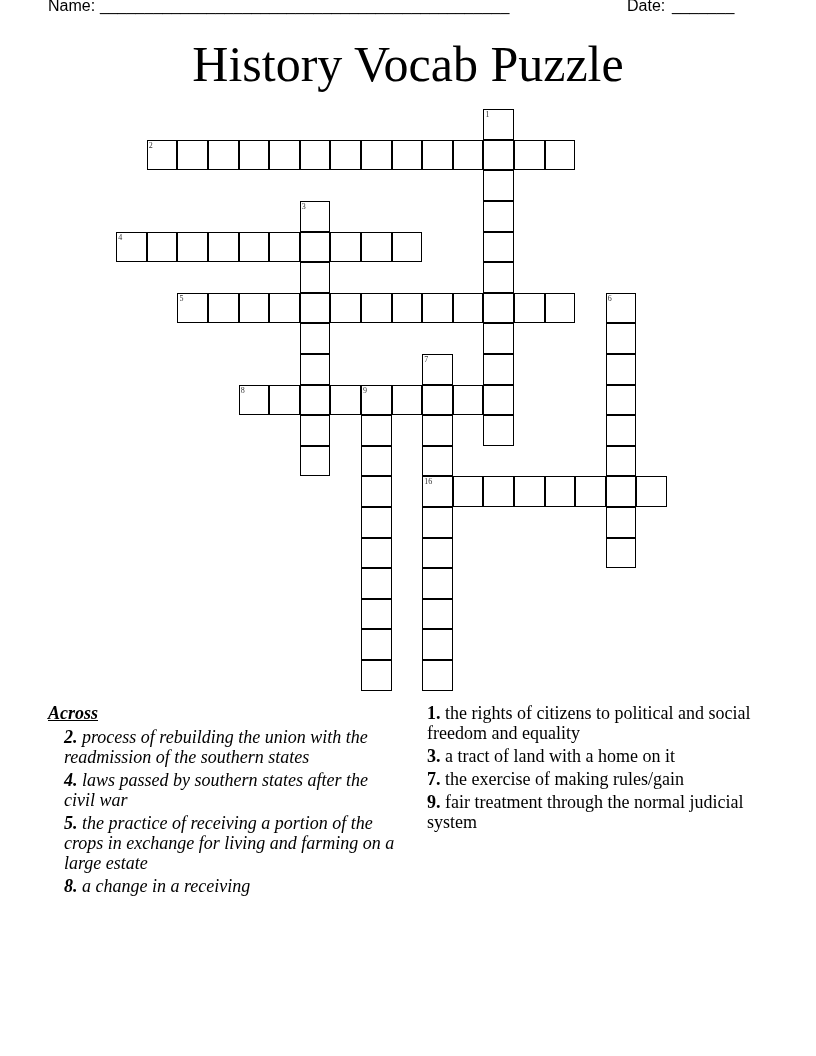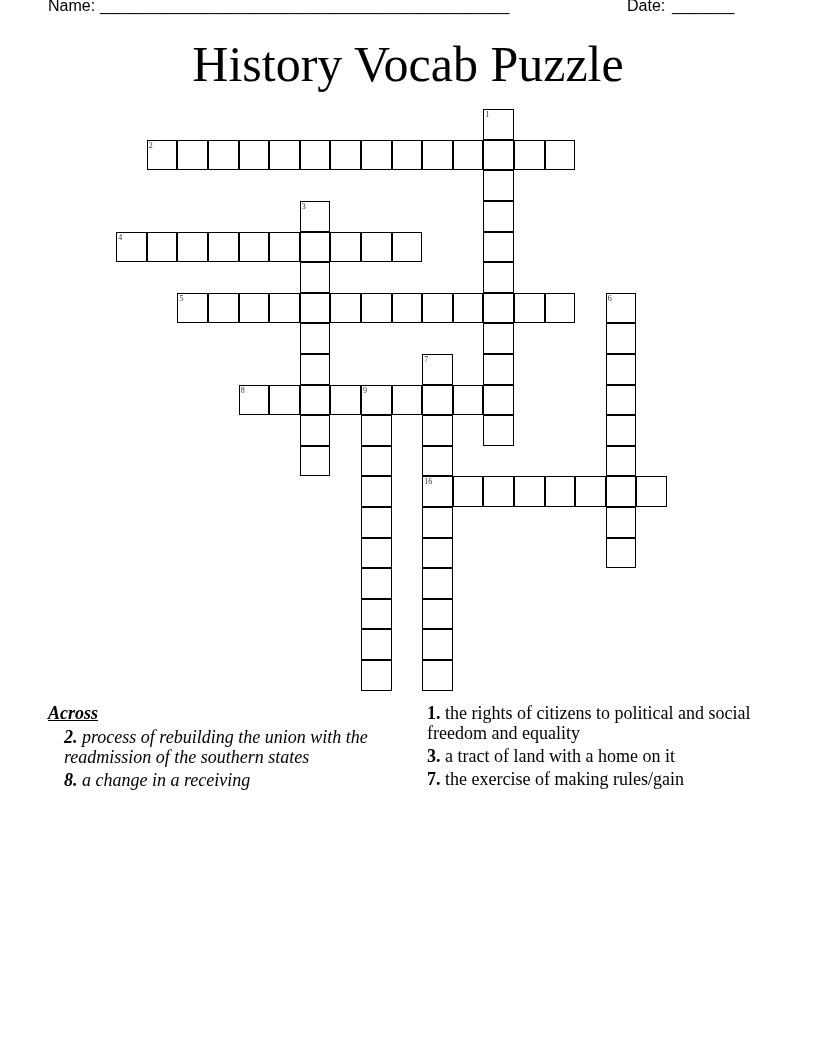--- a/index.html
+++ b/index.html
@@ -157,20 +157,23 @@
     <div class="cell" style="left: 484.2px; top: 477.2px;"></div>
     <div class="cell" style="left: 514.8px; top: 477.2px;"></div>
     <div class="cell" style="left: 545.4px; top: 477.2px;"></div>
     <div class="cell" style="left: 576px; top: 477.2px;"></div>
     <div class="cell" style="left: 637.2px; top: 477.2px;"></div>
   </div>
 
 <div class="clues across">
   <h3>Across</h3>
   <div class="clue"><b>2.</b> <span>process of rebuilding the union with the readmission of the southern states</span></div>
+  <div class="clue"><b>4.</b> <span>laws passed by southern states after the civil war</span></div>
+  <div class="clue"><b>5.</b> <span>the practice of receiving a portion of the crops in exchange for living and farming on a large estate</span></div>
   <div class="clue"><b>8.</b> <span>a change in a receiving</span></div>
 </div>
 
 <div class="clues down">
   <div class="clue"><b>1.</b> <span>the rights of citizens to political and social freedom and equality</span></div>
   <div class="clue"><b>3.</b> <span>a tract of land with a home on it</span></div>
   <div class="clue"><b>7.</b> <span>the exercise of making rules/gain</span></div>
+  <div class="clue"><b>9.</b> <span>fair treatment through the normal judicial system</span></div>
 </div>
 
 </body></html>

